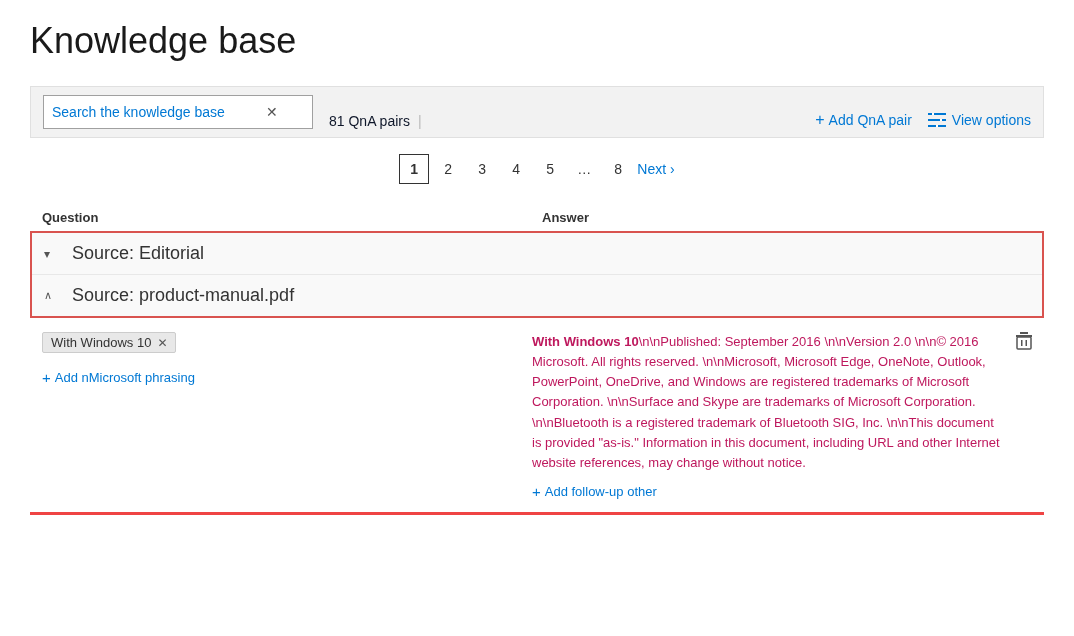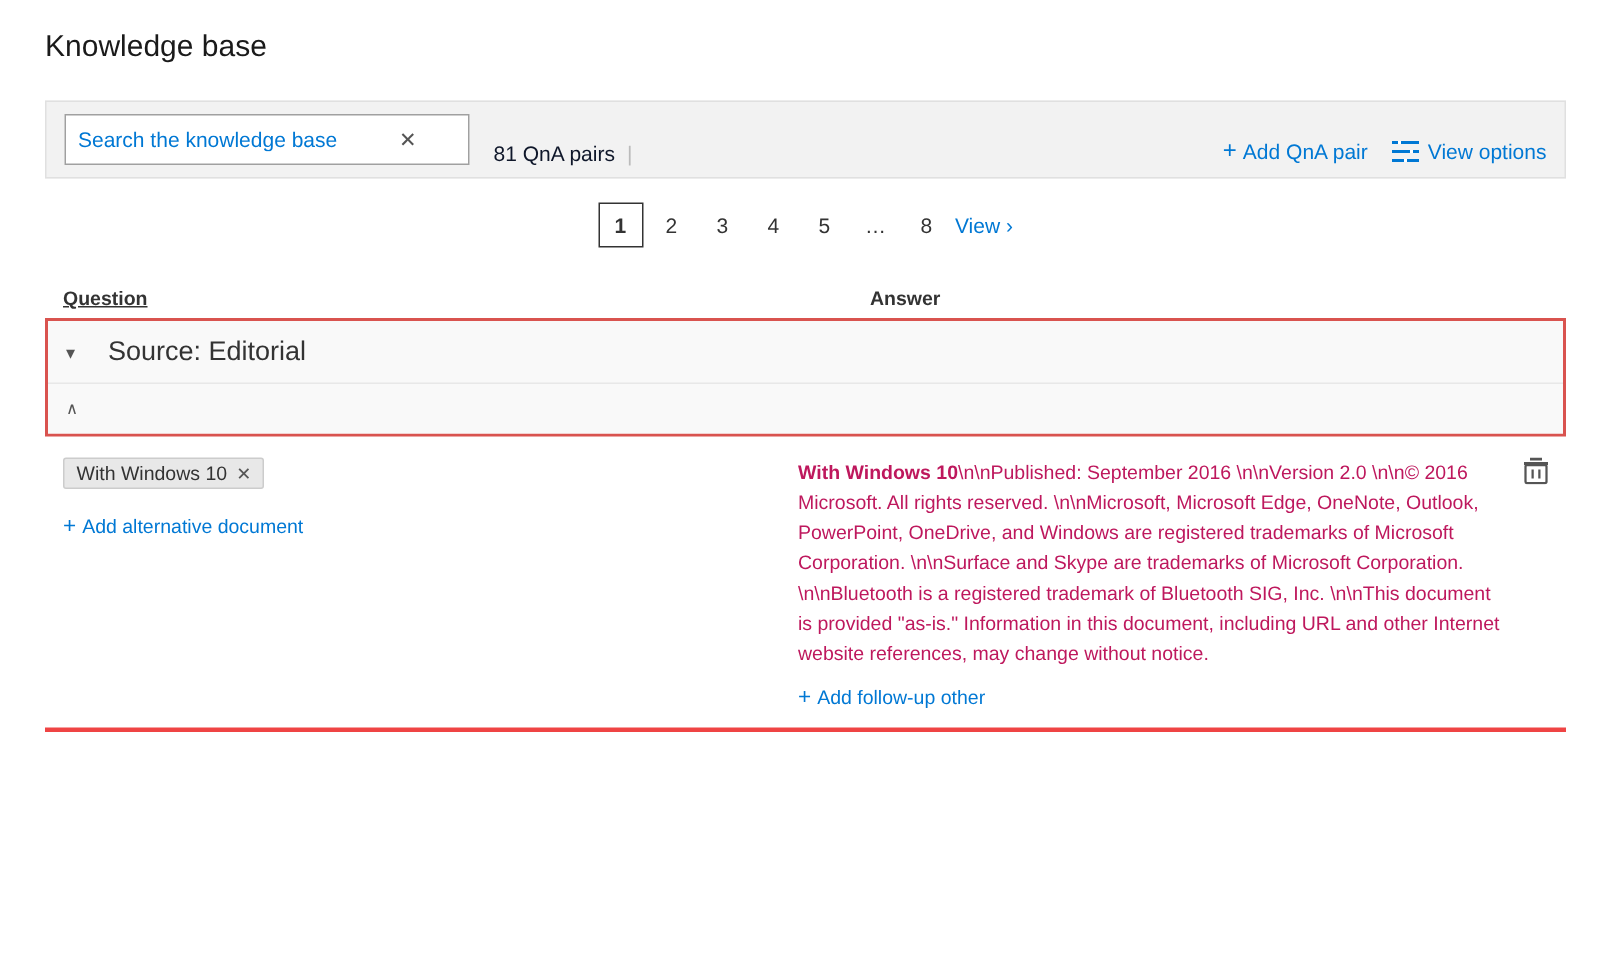--- a/index.html
+++ b/index.html
@@ -8,21 +8,21 @@
       background: #ffffff;
       color: #333;
       font-size: 14px;
     }
     .page-container {
       width: 1074px;
       min-height: 636px;
       padding: 20px 30px;
     }
     .page-title {
-      font-size: 20px;
+      font-size: 36px;
       font-weight: 300;
       color: #1a1a1a;
       margin-bottom: 24px;
     }
     .toolbar {
       display: flex;
       align-items: flex-end;
       background: #f2f2f2;
       padding: 8px 12px;
       border: 1px solid #e0e0e0;
@@ -118,25 +118,23 @@
     }
     .table-header {
       display: flex;
       padding: 6px 12px;
       font-weight: 600;
       font-size: 13px;
       color: #333;
     }
     .table-header .col-question {
       width: 500px;
-      text-decoration: underline;
     }
     .table-header .col-answer {
       flex: 1;
-      margin-left: 38px;
     }
     .source-group {
       border: 2px solid #d9534f;
       margin-bottom: 2px;
     }
     .source-row {
       display: flex;
       align-items: center;
       padding: 10px 12px;
       background: #f9f9f9;
@@ -264,54 +262,55 @@
 
   <div class="pagination">
     <button class="page-btn active">1</button>
     <button class="page-btn">2</button>
     <button class="page-btn">3</button>
     <button class="page-btn">4</button>
     <button class="page-btn">5</button>
     <button class="page-btn">…</button>
     <button class="page-btn">8</button>
     <button class="page-next">
-      <span>View</span>
+      <span>Next</span>
       <span>›</span>
     </button>
   </div>
 
   <div class="table-header">
     <div class="col-question">Question</div>
     <div class="col-answer">Answer</div>
   </div>
 
   <div class="source-group">
 
     <div class="source-row">
       <span class="source-chevron">▾</span>
       <span class="source-label">Source: Editorial</span>
     </div>
 
     <div class="source-row">
       <span class="source-chevron" style="font-size:11px;">∧</span>
+      <span class="source-label">Source: product-manual.pdf</span>
     </div>
   </div>
 
   <div class="qna-row">
 
     <div class="qna-question-col">
       <div style="margin-bottom: 8px;">
         <span class="question-tag">
           <span>With Windows 10</span>
           <span class="question-tag-close">✕</span>
         </span>
       </div>
       <button class="add-phrasing">
         <span style="font-size:15px;">+</span>
-        <span>Add alternative document</span>
+        <span>Add nMicrosoft phrasing</span>
       </button>
     </div>
 
     <div class="qna-answer-col">
       <span class="delete-icon">
         <svg width="16" height="18" viewBox="0 0 16 18" fill="none">
           <rect x="0" y="3" width="16" height="2" fill="#555"></rect>
           <rect x="4" y="0" width="8" height="2" fill="#555"></rect>
           <rect x="1" y="5" width="14" height="12" rx="1" stroke="#555" stroke-width="1.5" fill="none"></rect>
           <rect x="5" y="8" width="1.5" height="6" fill="#555"></rect>

